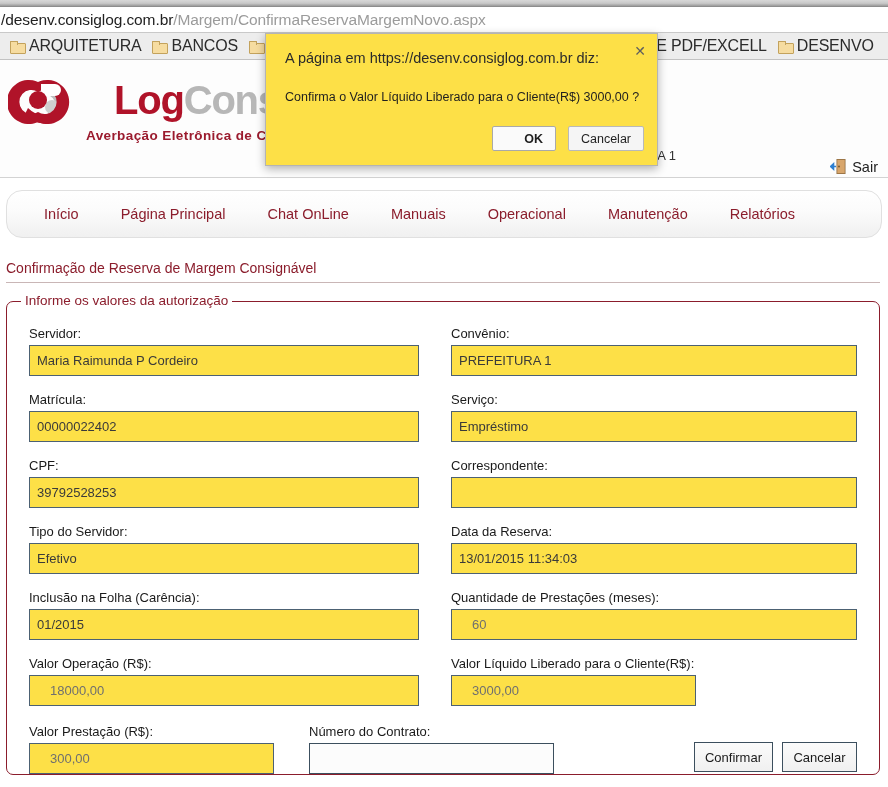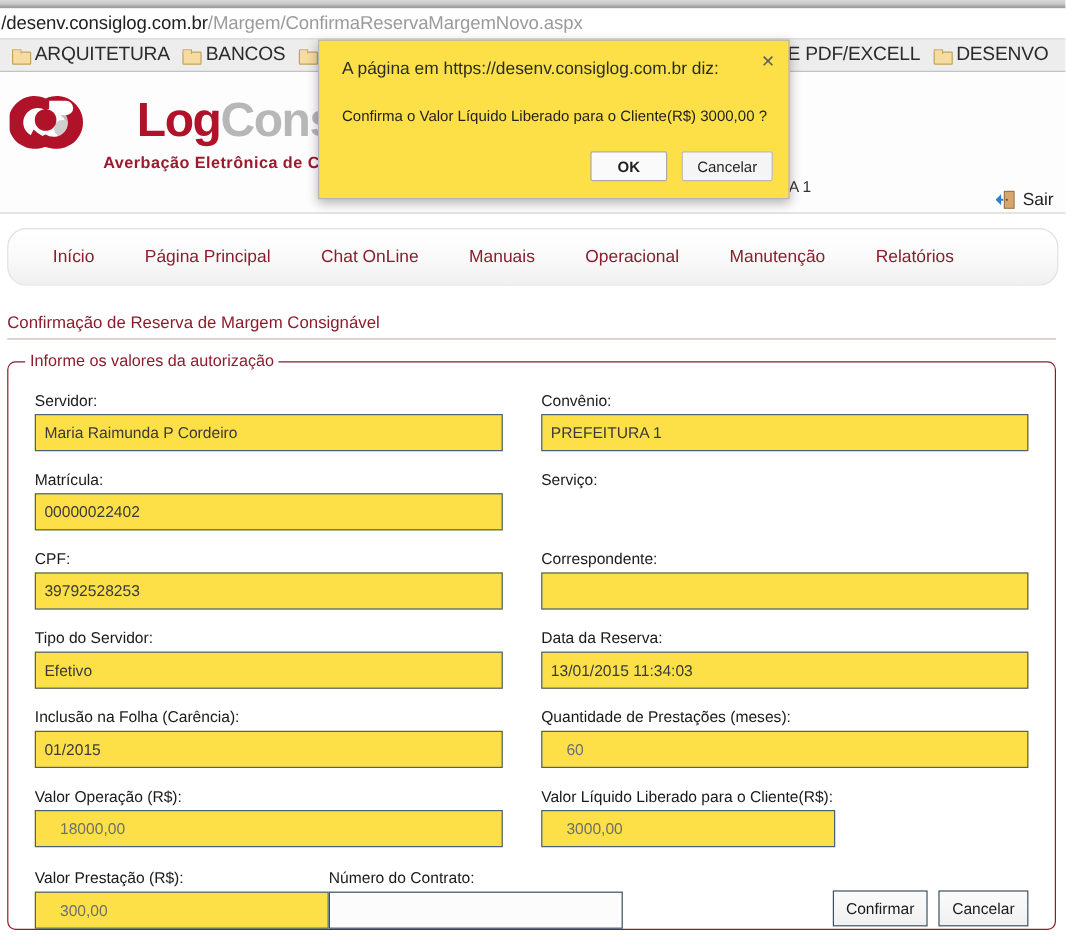--- a/index.html
+++ b/index.html
@@ -204,20 +204,21 @@
   .field .ctl.editable {
     background: #fcfcfc;
     border: 1px solid #3c4f5e;
   }
   .w-narrow { width: 245px !important; }
 
   
   .bottom-row {
     display: flex;
     align-items: flex-start;
+    gap: 35px;
     margin-top: 2px;
   }
   .bottom-row .field { margin-bottom: 0; }
   .bl-1 { width: 245px; }
   .bl-2 { width: 245px; }
   #btn-row {
     margin-left: auto;
     display: flex;
     gap: 9px;
     align-self: flex-end;
@@ -279,20 +280,21 @@
     min-width: 64px;
     height: 25px;
     background: #f5f5f5;
     border: 1px solid #b9b9b9;
     border-radius: 2px;
     font-size: 12.5px;
     color: #1f1f1f;
     cursor: pointer;
     font-family: "Liberation Sans", sans-serif;
     padding: 0 12px;
+    text-align: right;
   }
   .dlg-btn.primary { font-weight: bold; background: #fafafa; border-color: #a9a9a9; }
 </style>
 </head>
 <body>
 
 <div id="browser-topstrip"></div>
 
 <div id="urlbar">
   <span class="url-text"><span>/desenv.consiglog.com.br</span><span class="url-path">/Margem/ConfirmaReservaMargemNovo.aspx</span></span>
@@ -379,20 +381,21 @@
       <label>Convênio:</label>
       <div class="ctl">PREFEITURA 1</div>
     </div>
 
     <div class="field">
       <label>Matrícula:</label>
       <div class="ctl">00000022402</div>
     </div>
     <div class="field">
       <label>Serviço:</label>
+      <div class="ctl">Empréstimo</div>
     </div>
 
     <div class="field">
       <label>CPF:</label>
       <div class="ctl">39792528253</div>
     </div>
     <div class="field">
       <label>Correspondente:</label>
       <div class="ctl"></div>
     </div>

